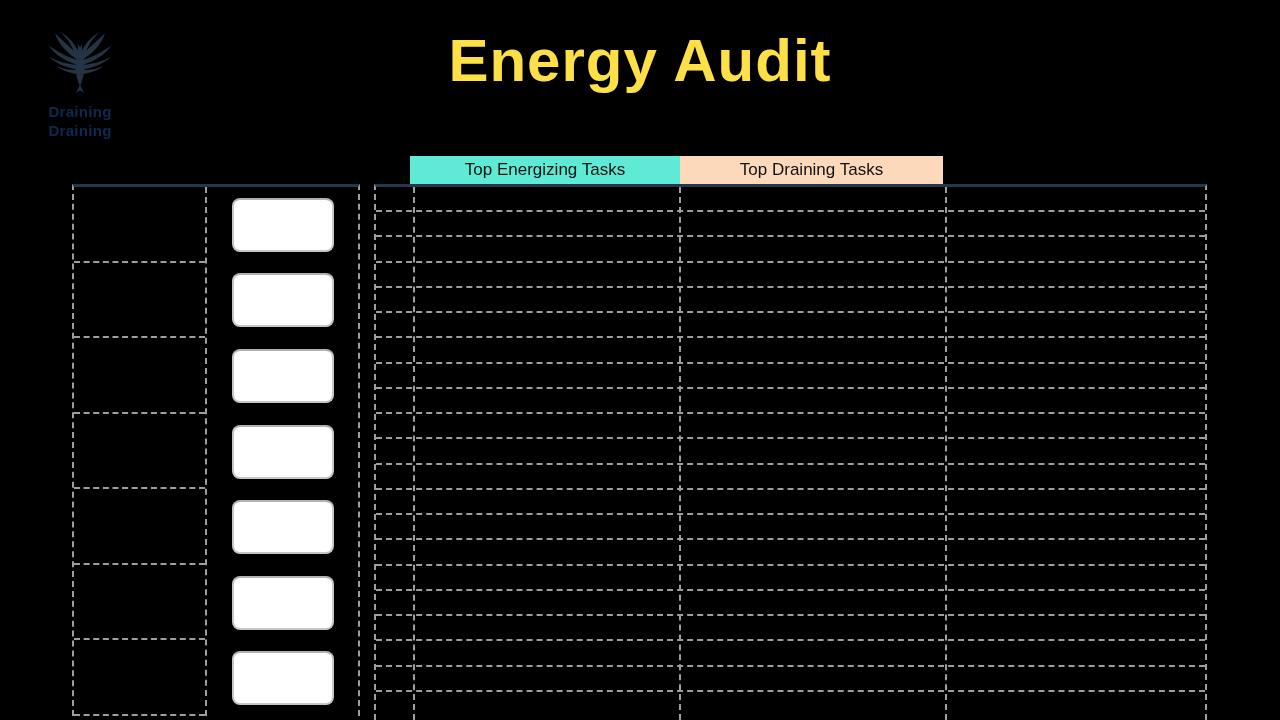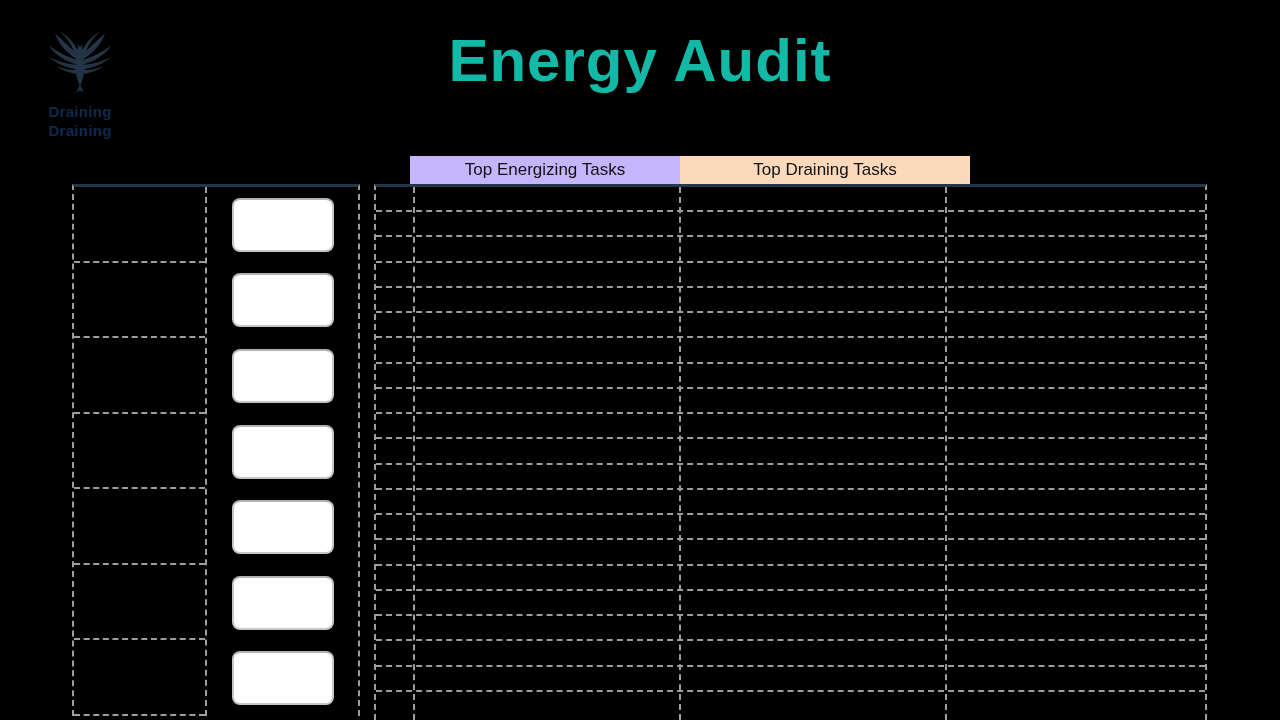--- a/index.html
+++ b/index.html
@@ -12,33 +12,33 @@
 
   
   .logo { position:absolute; left:36px; top:24px; width:88px; text-align:center; }
   .logo svg { display:block; margin:0 auto; }
   .brand-text { color:#0f2a4e; font-weight:bold; font-size:15px; line-height:19px; letter-spacing:.3px; }
 
   
   .page-title {
     position:absolute; left:0; top:26px; width:1280px;
     text-align:center;
-    font-size:60px; font-weight:bold; color:#14b8a6;
+    font-size:60px; font-weight:bold; color:#fde047;
     letter-spacing:1px;
   }
 
   
   .col-headers { position:absolute; left:0; top:156px; width:1280px; height:28px; }
   .col-header {
     position:absolute; top:0; height:28px;
     display:flex; align-items:center; justify-content:center;
     font-size:17px; color:#111111;
   }
   .col-header.h0 { left:410px; width:270px; }
-  .col-header.h1 { left:680px; width:290px; }
+  .col-header.h1 { left:680px; width:263px; }
 
   
   .left-table {
     position:absolute; left:72px; top:184px; width:288px; height:532px;
     border-top:3px solid #26374c;
     border-left:2px dashed #9e9e9e;
     border-right:2px dashed #9e9e9e;
   }
   .time-column {
     position:absolute; left:0; top:0; bottom:0; width:133px;
@@ -102,21 +102,21 @@
       <path d="M50 78 L45 88 L50 85 L55 88 Z"></path>
     </g>
   </svg>
   <div class="brand-text">Draining</div>
   <div class="brand-text">Draining</div>
 </div>
 
 <div class="page-title">Energy Audit</div>
 
 <div class="col-headers">
-    <div class="col-header h0" style="background: #c4b5fd;">Top Energizing Tasks</div>
+    <div class="col-header h0" style="background: #5eead4;">Top Energizing Tasks</div>
     <div class="col-header h1" style="background: rgb(253, 217, 187);">Top Draining Tasks</div>
   </div>
 
 <div class="left-table">
   <div class="time-column">
       <div class="time-cell"></div>
       <div class="time-cell"></div>
       <div class="time-cell"></div>
       <div class="time-cell"></div>
       <div class="time-cell"></div>

